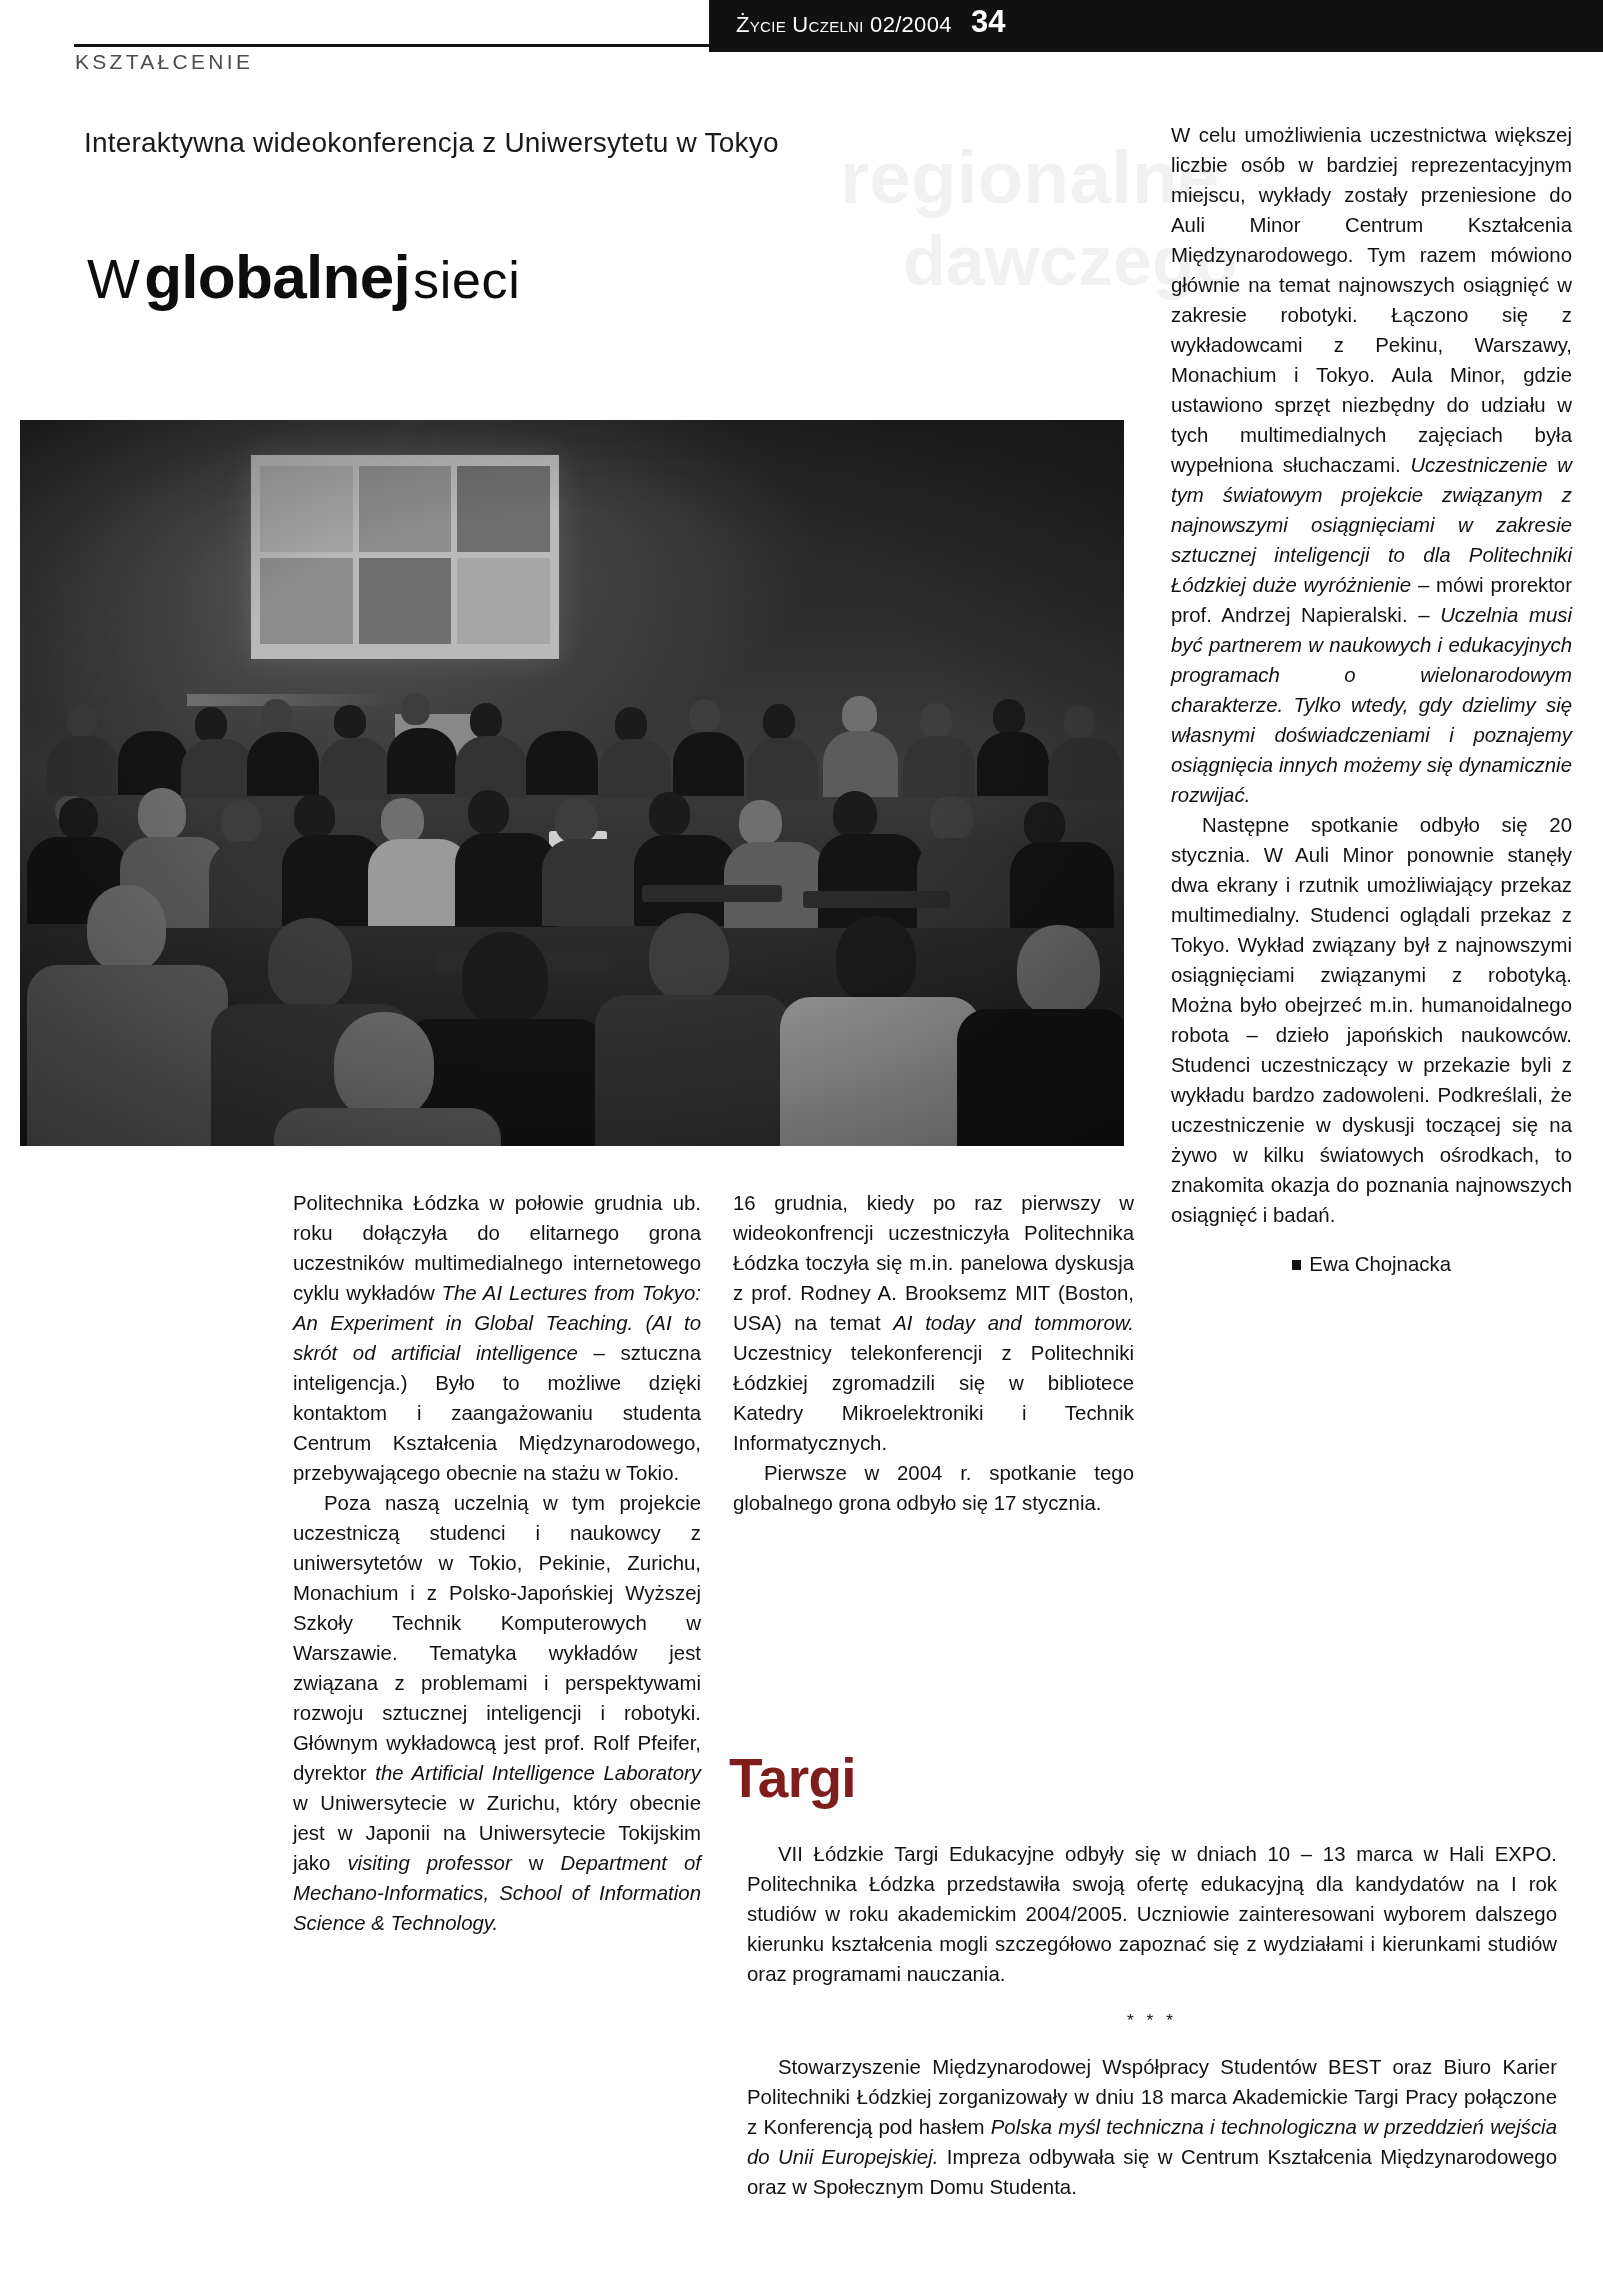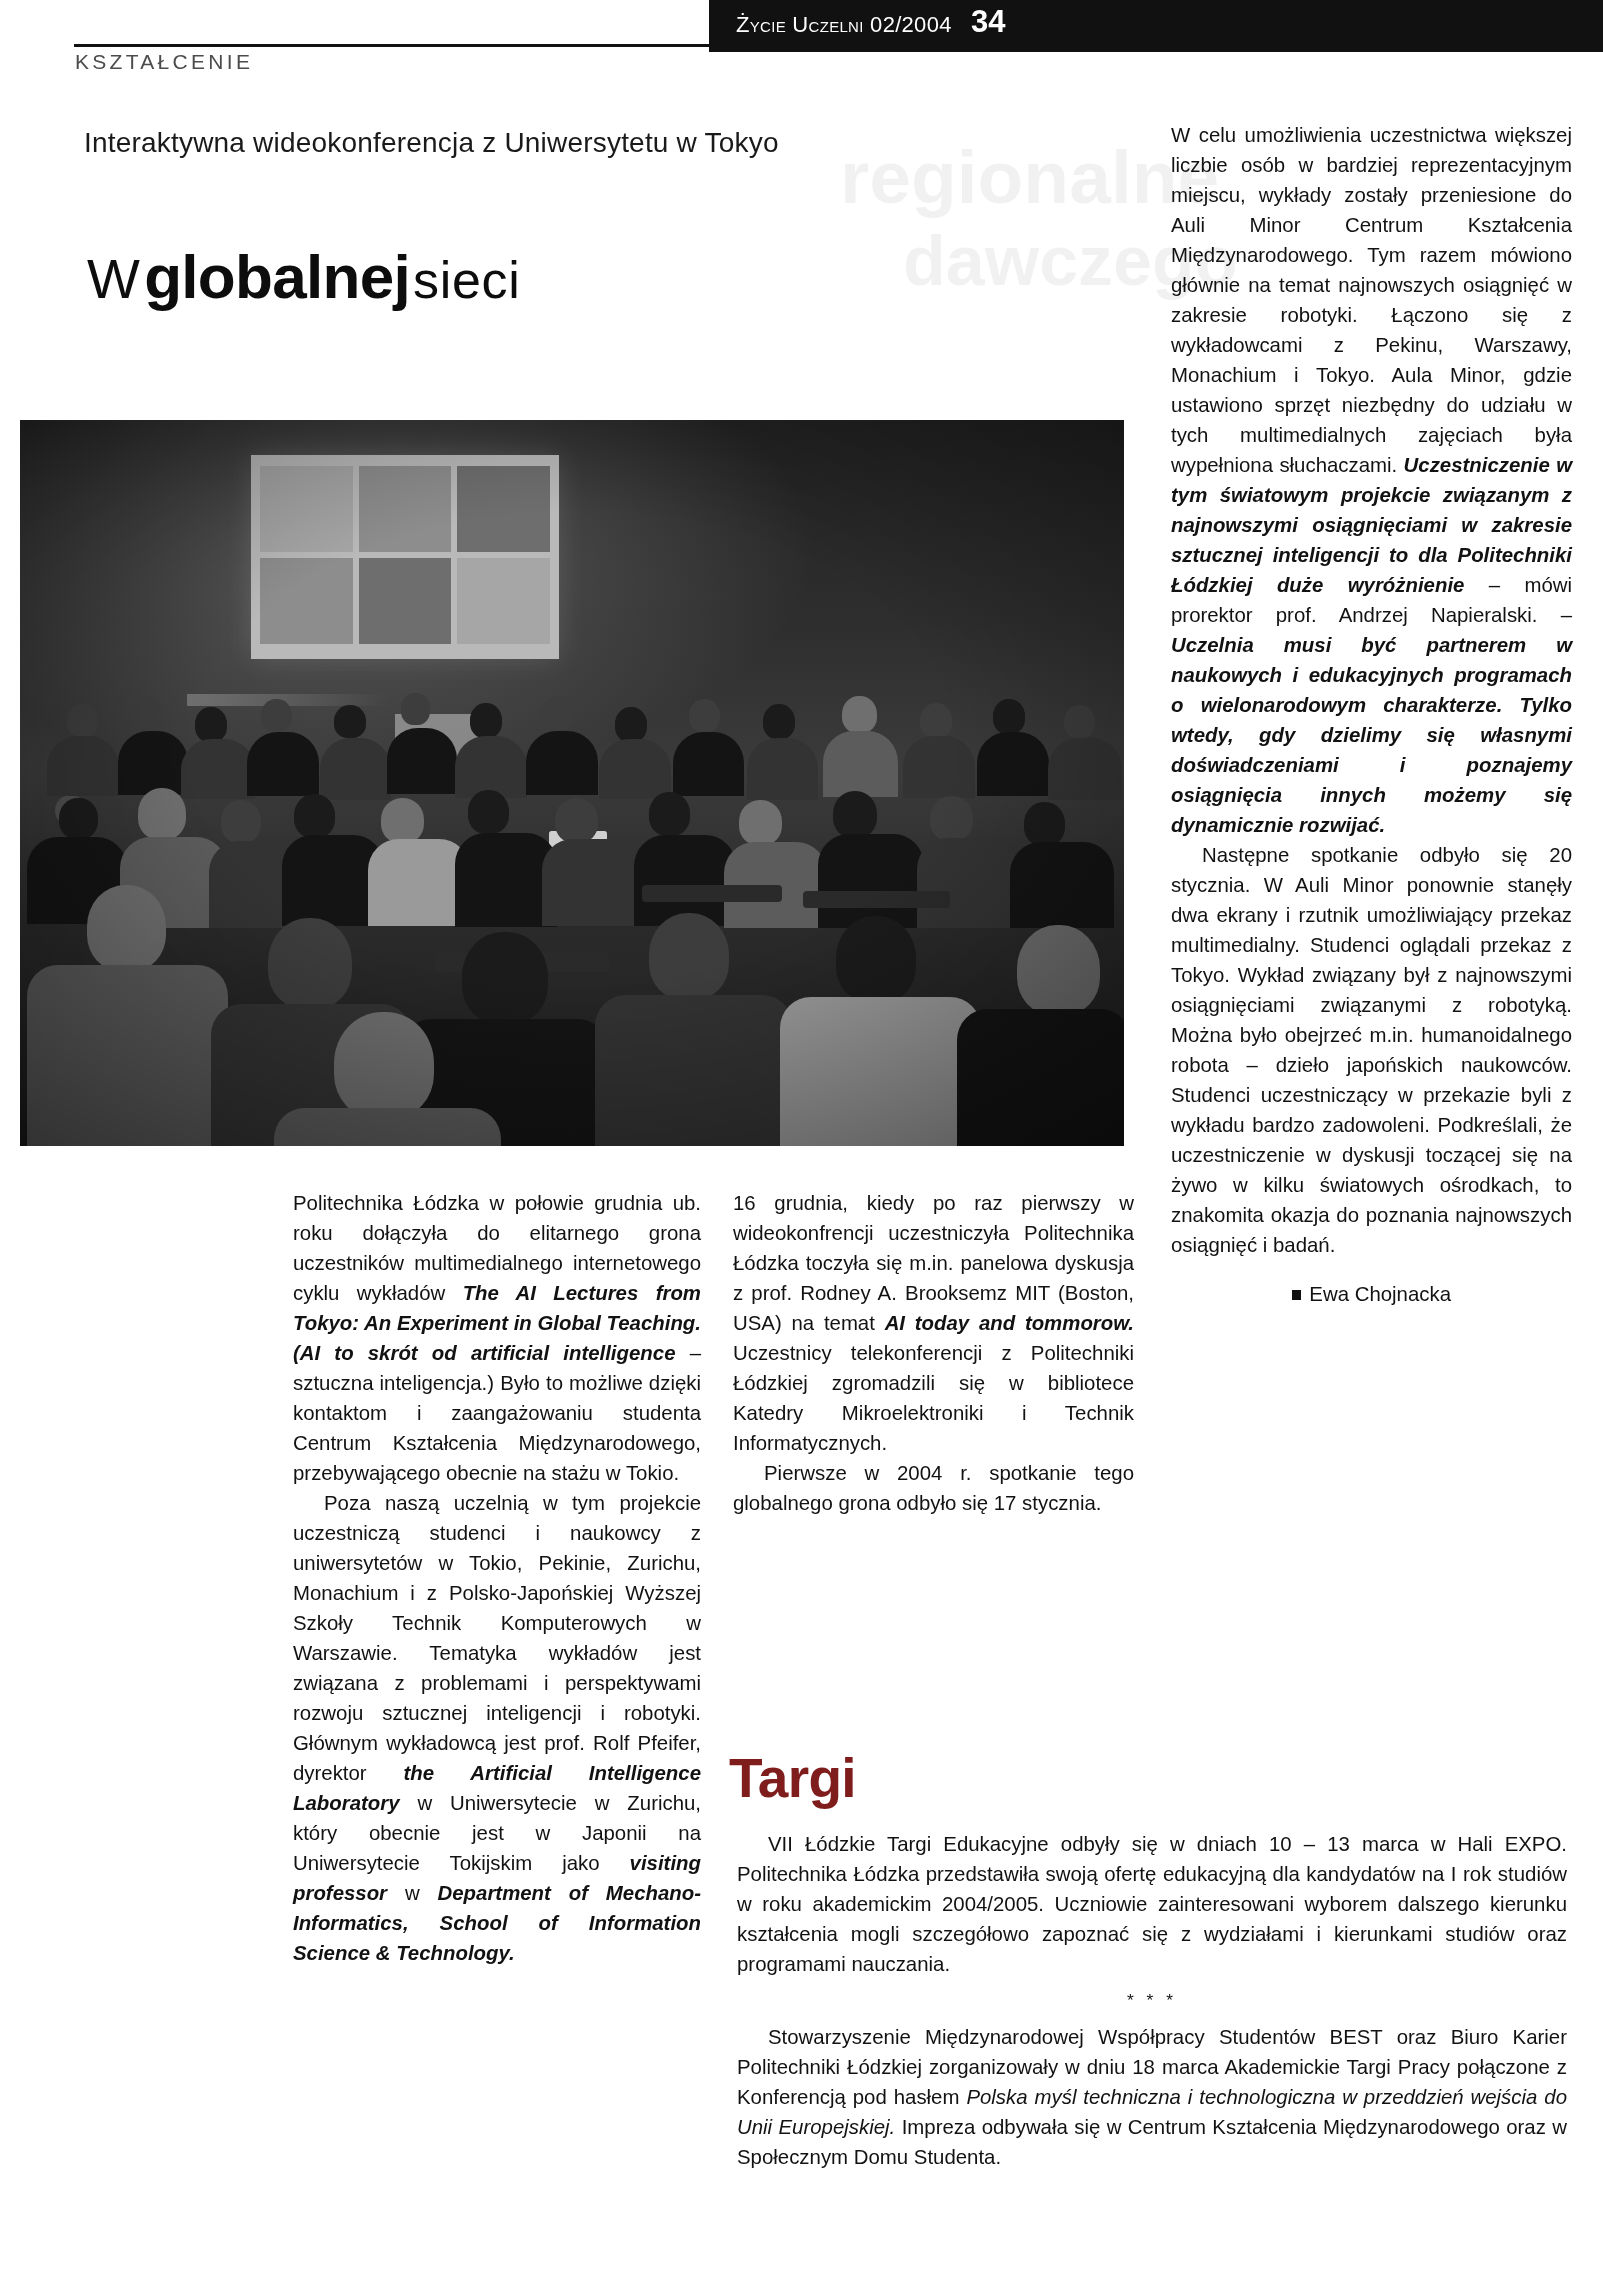--- a/index.html
+++ b/index.html
@@ -209,21 +209,21 @@
   
   .col {
     position: absolute;
     font-size: 20.4px;
     line-height: 30px;
     text-align: justify;
     color: #121212;
   }
   .col p { margin: 0; }
   .col p + p { text-indent: 31px; }
-  .col i, .col em { font-style: italic; font-weight: bold; }
+  .col i, .col em { font-style: italic; }
 
   #col-left  { left: 293px; top: 1188px; width: 408px; }
   #col-mid   { left: 733px; top: 1188px; width: 401px; }
   #col-right { left: 1171px; top: 120px;  width: 401px; }
 
   
   .targi-title {
     position: absolute;
     left: 729px;
     top: 1746px;
@@ -235,21 +235,21 @@
   #targi-body {
     position: absolute;
     left: 731px;
     top: 1823px;
     width: 842px;
     font-size: 20.4px;
     line-height: 30px;
     text-align: justify;
     color: #121212;
   }
-  #targi-body p { margin: 6px; }
+  #targi-body p { margin: 16px; }
   #targi-body p.ind { text-indent: 31px; }
   .stars {
     text-align: center;
     letter-spacing: 4px;
     font-size: 17.4px;
     line-height: 31px;
   }
 
   .signature {
     margin-top: 19px;

